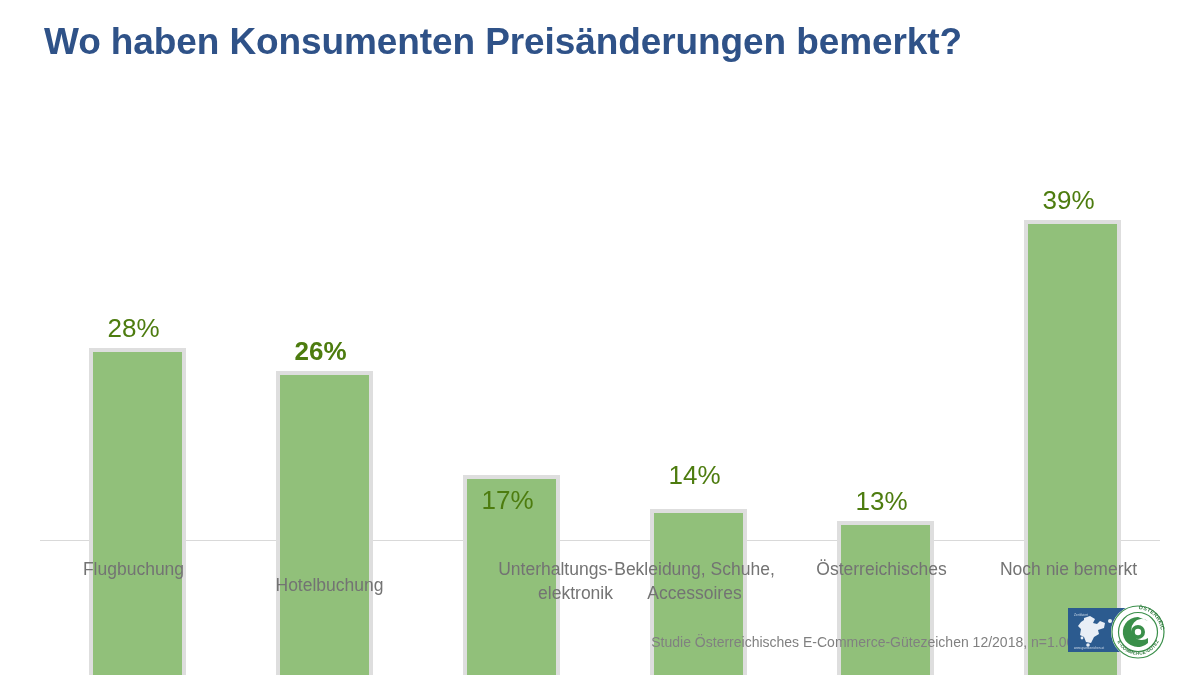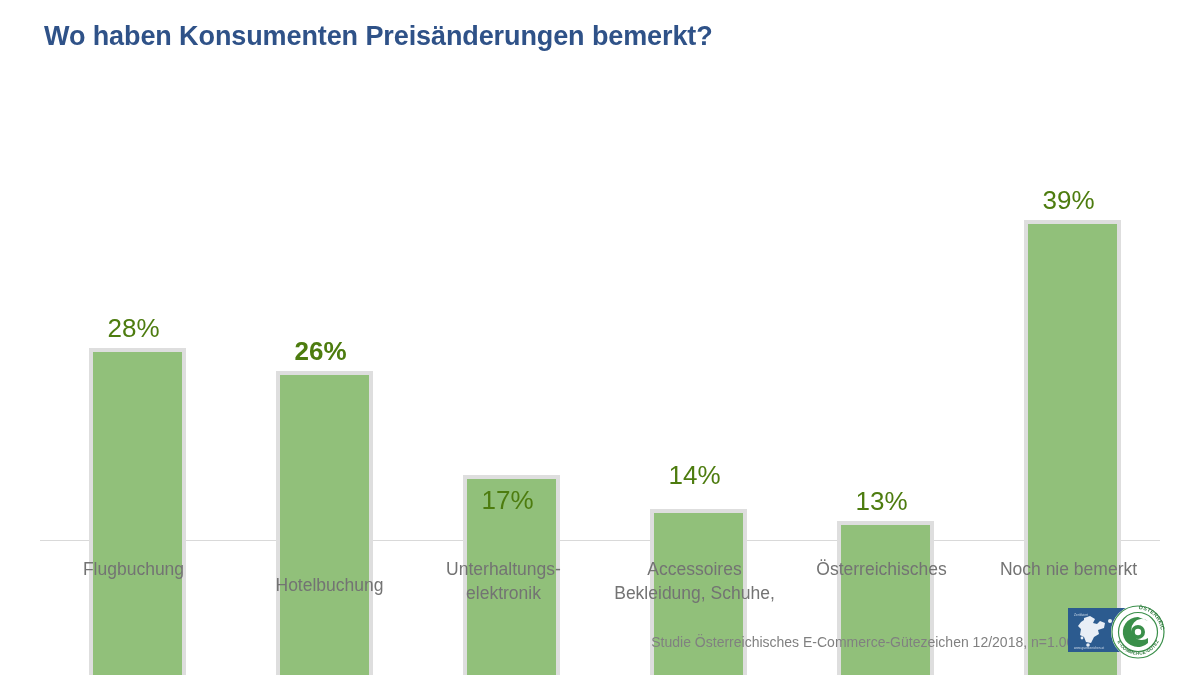--- a/index.html
+++ b/index.html
@@ -23,21 +23,21 @@
     height: 675px;
     background: #ffffff;
   }
 
   
   #chart-title {
     position: absolute;
     left: 44px;
     top: 20px;
     width: 1100px;
-    font-size: 27px;
+    font-size: 37px;
     font-weight: bold;
     color: #2f5288;
     letter-spacing: -0.1px;
     white-space: nowrap;
     line-height: 1.2;
   }
 
   
   #plot {
     position: absolute;
@@ -150,34 +150,34 @@
     <div class="cat-label" style="left:236px;margin-top:16px;">
       <div>Hotelbuchung</div>
     </div>
 
     <div class="bar-group" style="left:414px; height:540px;">
       <div class="bar-wrap" style="bottom:0; height:540px;">
         <div class="bar" style="height:196px;"></div>
       </div>
       <div class="value-label" style="top:307px;margin-top:45px;">17%</div>
     </div>
-    <div class="cat-label" style="left:410px;">
+    <div class="cat-label" style="left:426px;text-align:right;">
       <div>Unterhaltungs-</div>
       <div>elektronik</div>
     </div>
 
     <div class="bar-group" style="left:601px; height:540px;">
       <div class="bar-wrap" style="bottom:0; height:540px;">
         <div class="bar" style="height:162px;"></div>
       </div>
       <div class="value-label" style="top:327px;">14%</div>
     </div>
     <div class="cat-label" style="left:601px;">
+      <div>Bekleidung, Schuhe,</div>
       <div>Accessoires</div>
-      <div>Bekleidung, Schuhe,</div>
     </div>
 
     <div class="bar-group" style="left:788px; height:540px;">
       <div class="bar-wrap" style="bottom:0; height:540px;">
         <div class="bar" style="height:150px;"></div>
       </div>
       <div class="value-label" style="top:353px;">13%</div>
     </div>
     <div class="cat-label" style="left:788px;">
       <div>Österreichisches</div>

